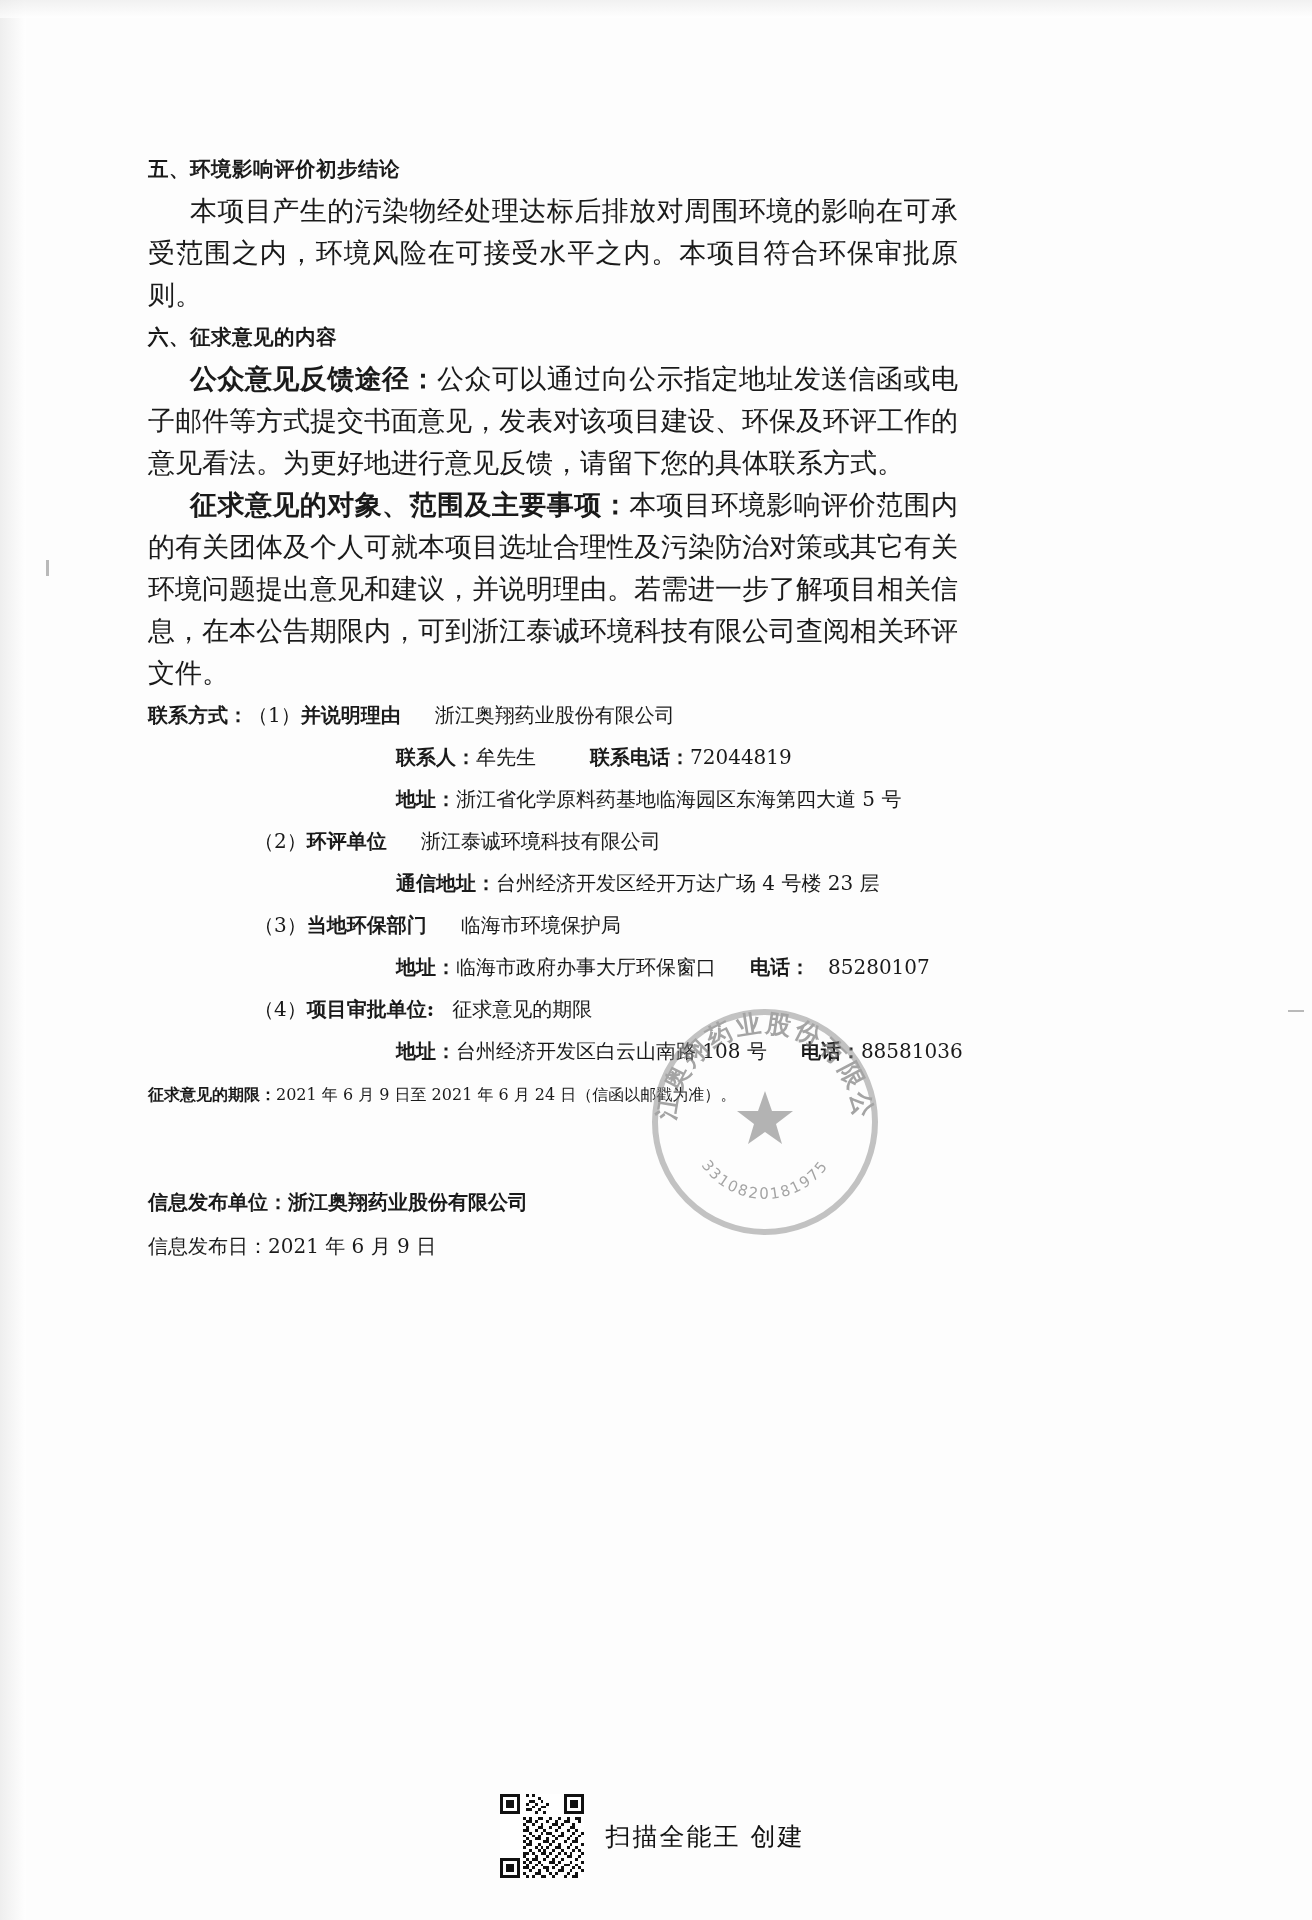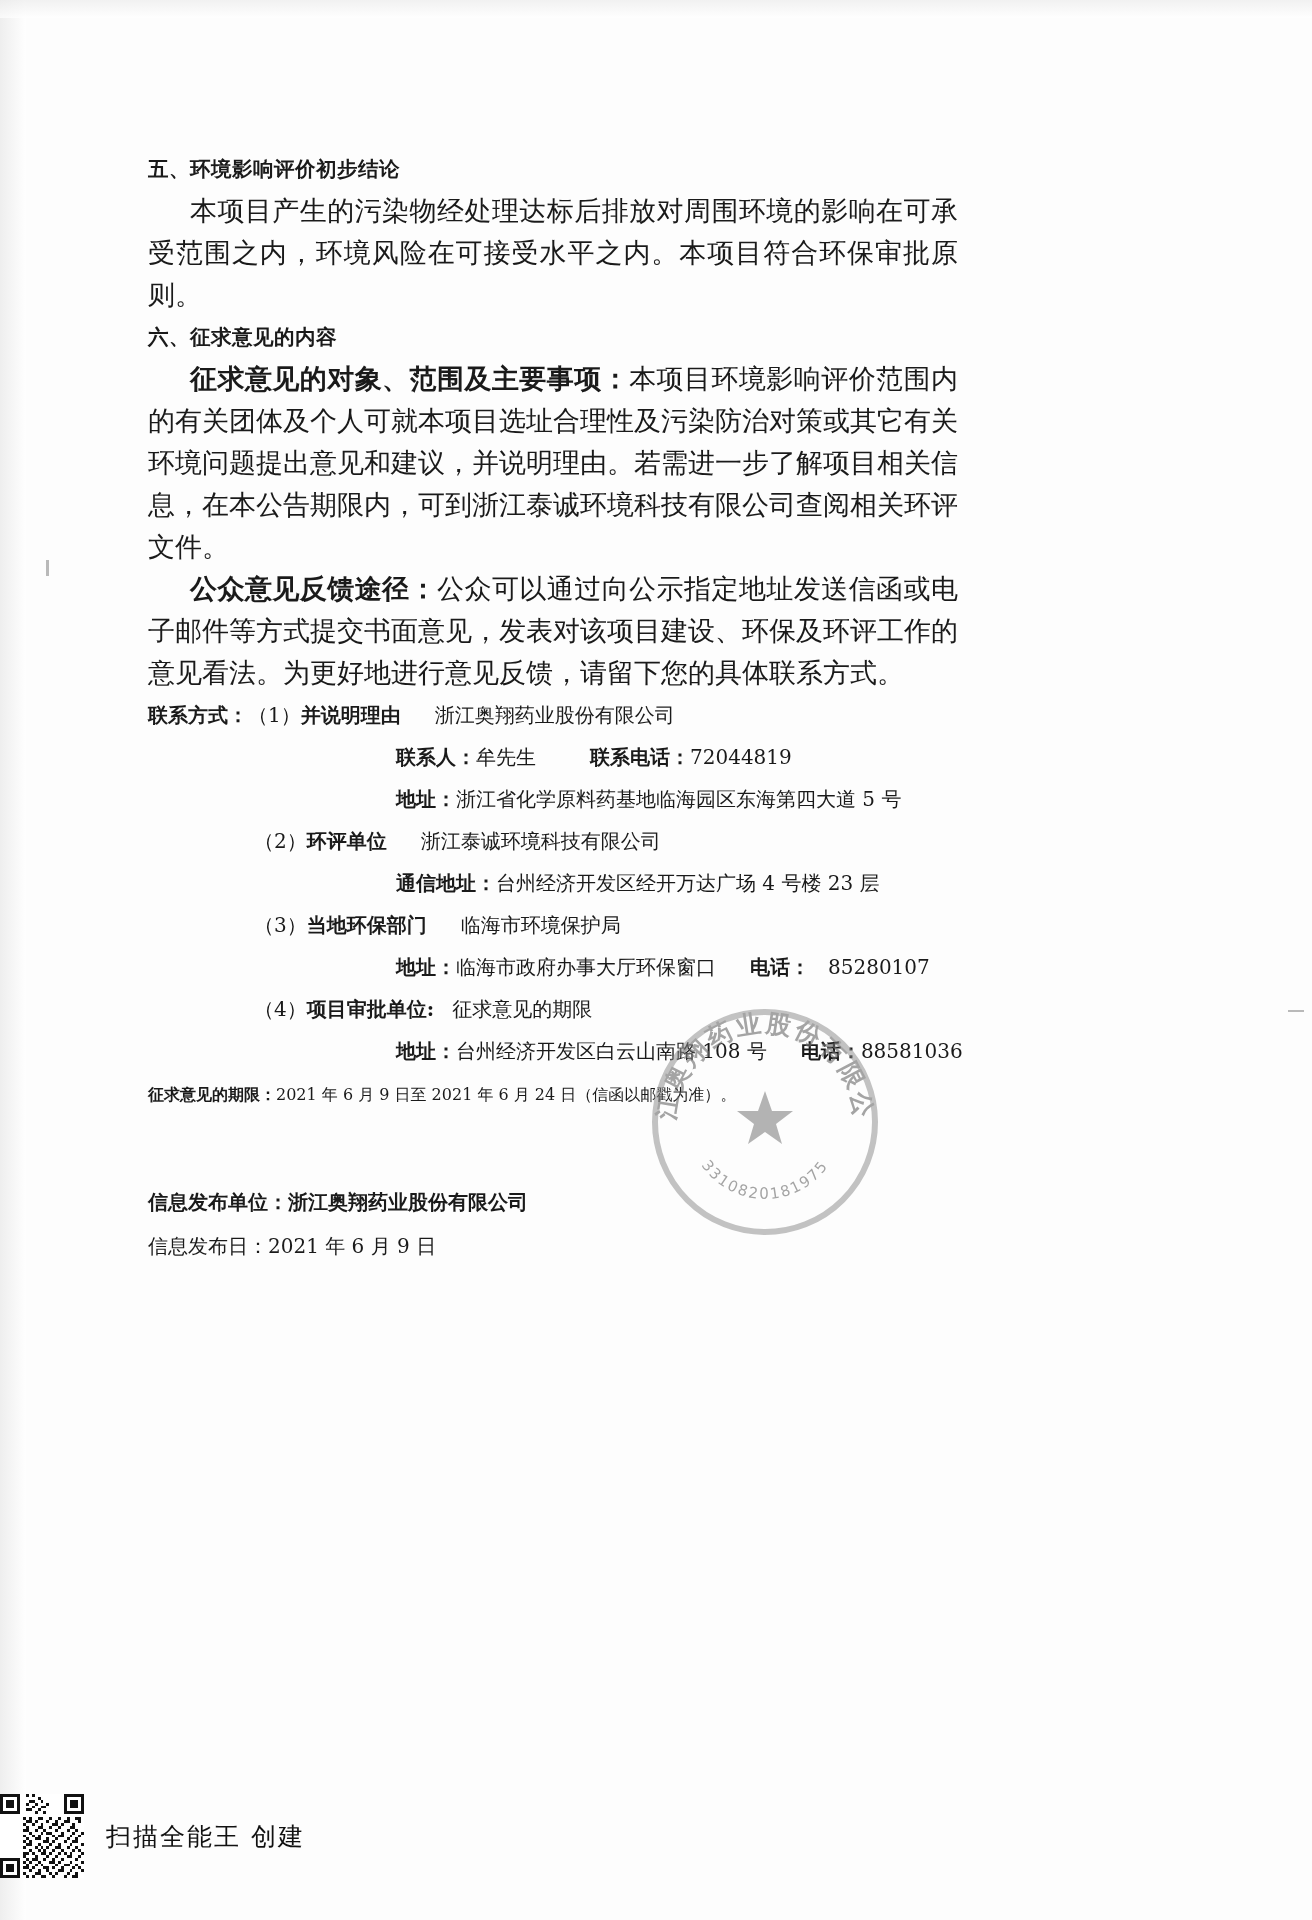--- a/index.html
+++ b/index.html
@@ -105,21 +105,21 @@
   }
   .seal svg { display: block; }
   
   .footer {
     position: absolute;
     left: 0;
     right: 8px;
     bottom: 42px;
     display: flex;
     align-items: center;
-    justify-content: flex-start;
+    justify-content: center;
     gap: 22px;
   }
   .qr {
     width: 84px;
     height: 84px;
     display: block;
   }
   .footer-text {
     font-family: "DejaVu Sans", "Liberation Sans", sans-serif;
     font-size: 25px;
@@ -137,23 +137,23 @@
   <div class="scan-mark" style="left:1288px; top:1010px; width:16px; height:2px;"></div>
 
   <div class="content">
 
     <div class="h-line">五、环境影响评价初步结论</div>
 
     <div class="p indent">本项目产生的污染物经处理达标后排放对周围环境的影响在可承受范围之内，环境风险在可接受水平之内。本项目符合环保审批原则。</div>
 
     <div class="h-line">六、征求意见的内容</div>
 
+    <div class="p indent"><span class="b">公众意见反馈途径：</span><span>公众可以通过向公示指定地址发送信函或电子邮件等方式提交书面意见，发表对该项目建设、环保及环评工作的意见看法。为更好地进行意见反馈，请留下您的具体联系方式。</span></div>
+
     <div class="p indent"><span class="b">征求意见的对象、范围及主要事项：</span><span>本项目环境影响评价范围内的有关团体及个人可就本项目选址合理性及污染防治对策或其它有关环境问题提出意见和建议，并说明理由。若需进一步了解项目相关信息，在本公告期限内，可到浙江泰诚环境科技有限公司查阅相关环评文件。</span></div>
-
-    <div class="p indent"><span class="b">公众意见反馈途径：</span><span>公众可以通过向公示指定地址发送信函或电子邮件等方式提交书面意见，发表对该项目建设、环保及环评工作的意见看法。为更好地进行意见反馈，请留下您的具体联系方式。</span></div>
 
     <div class="contact-block">
 
       <div class="row ind-0"><span class="lbl">联系方式：</span><span>（1）</span><span class="lbl">并说明理由</span><span class="gap-m"></span><span>浙江奥翔药业股份有限公司</span></div>
 
       <div class="row ind-2"><span class="lbl">联系人：</span><span>牟先生</span><span class="gap-l"></span><span class="lbl">联系电话：</span><span>72044819</span></div>
 
       <div class="row ind-2"><span class="lbl">地址：</span><span>浙江省化学原料药基地临海园区东海第四大道 5 号</span></div>
 
       <div class="row ind-1"><span>（2）</span><span class="lbl">环评单位</span><span class="gap-m"></span><span>浙江泰诚环境科技有限公司</span></div>

